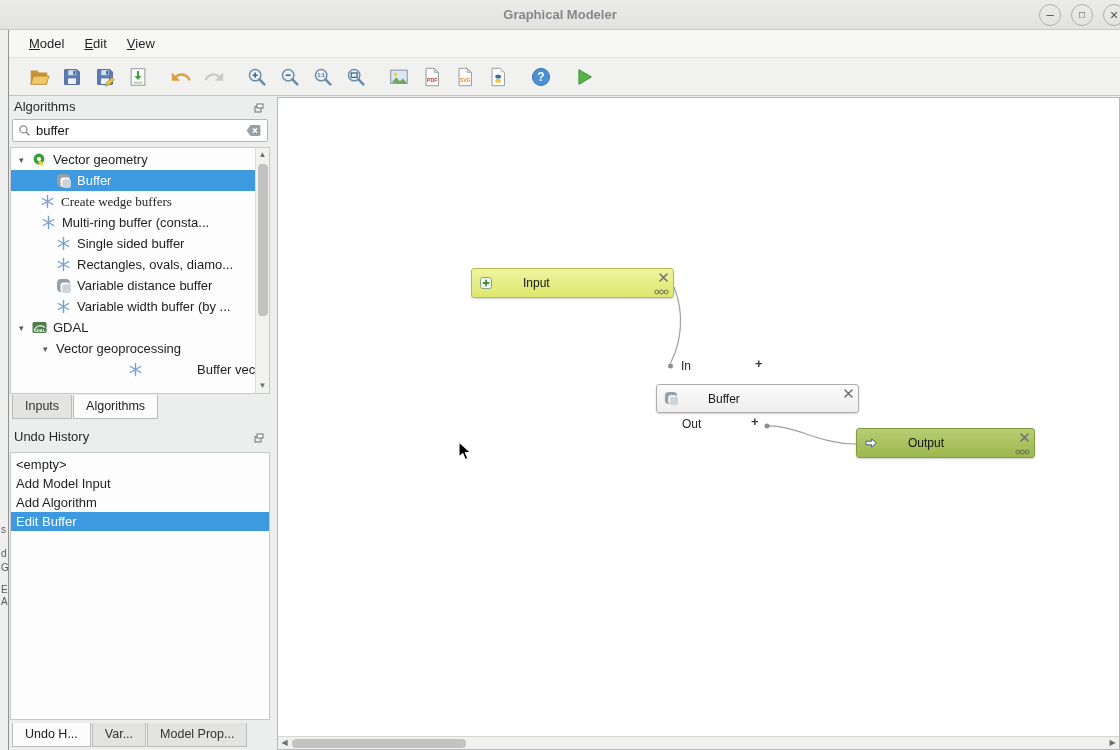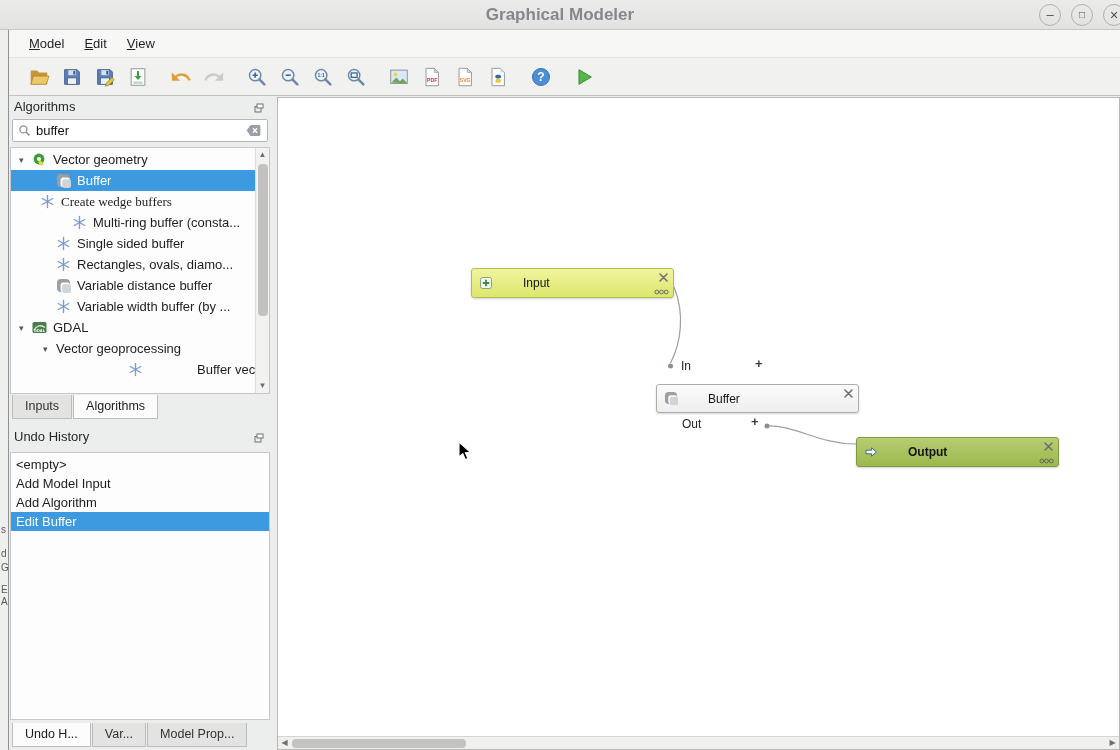--- a/index.html
+++ b/index.html
@@ -4,21 +4,21 @@
 <style>
   * { margin:0; padding:0; box-sizing:border-box; }
   html,body { width:1120px; height:750px; overflow:hidden; }
   body { font-family:"Liberation Sans","DejaVu Sans",sans-serif; background:#9c9c9c; }
   .screen { position:relative; width:1120px; height:750px; background:#eceded; overflow:hidden; }
 
   
   .titlebar { position:absolute; left:0; top:0; width:100%; height:30px;
     background:linear-gradient(#ebebea,#e2e2e1); border-bottom:1px solid #c7c7c6; overflow:hidden; }
   .title { position:absolute; left:0; right:0; top:0; height:30px; line-height:30px;
-    text-align:center; color:#85888b; font-weight:bold; font-size:17px; }
+    text-align:center; color:#85888b; font-weight:bold; font-size:13px; }
   .win-btn { position:absolute; top:4px; width:22px; height:22px; border:1px solid #b1b1b0;
     border-radius:50%; color:#4e4e4e; font-size:13px; line-height:20px; text-align:center; background:transparent; }
   .win-min { left:1039px; } .win-max { left:1071px; font-size:10px; } .win-close { left:1103px; font-size:14px; }
 
   
   .menubar { position:absolute; left:7px; top:30px; width:100%; height:28px; background:#f7f7f6;
     border-bottom:1px solid #e2e2e1; display:flex; align-items:center; padding-left:12px; }
   .menu-item { padding:4px 10px; font-size:13px; color:#1e2122; }
   .toolbar { position:absolute; left:0; top:58px; width:100%; height:38px; background:#f1f1f0;
     border-bottom:1px solid #c3c3c2; display:flex; align-items:center; padding-left:24px; }
@@ -79,22 +79,22 @@
   .wires { position:absolute; left:0; top:0; width:100%; height:100%; pointer-events:none; }
   .node { position:absolute; border-radius:3px; display:flex; align-items:center; padding:0 7px;
     box-shadow:0 1px 2px rgba(0,0,0,.18); }
   .node .nlbl { font-size:12px; color:#141414; margin-left:23px; }
   .node-del { position:absolute; right:5px; top:4px; line-height:0; }
   .node-dots { position:absolute; right:4px; bottom:2px; line-height:0; }
   .node-input  { left:193px; top:170px; width:203px; height:30px;
     background:linear-gradient(#eff49e,#dde76d); border:1px solid #b5bc52; }
   .node-algo   { left:378px; top:286px; width:203px; height:29px;
     background:linear-gradient(#fbfbfb,#eeeeed); border:1px solid #adadad; }
-  .node-output { left:578px; top:339px; width:203px; height:30px;
-    background:linear-gradient(#b7cd72,#9cb84e); border:1px solid #829b40;font-weight:bold; }
+  .node-output { left:578px; top:330px; width:179px; height:30px;
+    background:linear-gradient(#b7cd72,#9cb84e); border:1px solid #829b40; }
   .port-label { position:absolute; font-size:12px; color:#242424; }
   .port-in  { left:403px; top:261px; }
   .port-out { left:404px; top:319px; }
   .plus { position:absolute; font-size:13px; color:#3a3a3a; font-weight:bold; }
   .plus-in  { left:477px; top:258px; }
   .plus-out { left:473px; top:316px; }
 
   .hscroll { position:absolute; left:0; right:0; bottom:0; height:13px; background:#f0f0ef; border-top:1px solid #d5d5d4; }
   .hs-btn { position:absolute; top:0; width:13px; height:12px; color:#6f6f6f; font-size:8px;
     line-height:12px; text-align:center; }
@@ -300,21 +300,21 @@
               <svg width="15" height="15" viewBox="0 0 15 15">
                 <g stroke="#7b9cd0" stroke-width="1.4" stroke-linecap="round">
                   <line x1="7.5" y1="1.5" x2="7.5" y2="13.5"></line>
                   <line x1="2.3" y1="4.5" x2="12.7" y2="10.5"></line>
                   <line x1="2.3" y1="10.5" x2="12.7" y2="4.5"></line>
                 </g>
               </svg>
             </span>
             <span class="lbl">Create wedge buffers</span>
           </div>
-          <div class="tree-row" style="padding-left: 48px;">
+          <div class="tree-row" style="padding-left: 17px;">
             <span class="arrow"></span>
             <span class="ic">
               <svg width="15" height="15" viewBox="0 0 15 15">
                 <g stroke="#7b9cd0" stroke-width="1.4" stroke-linecap="round">
                   <line x1="7.5" y1="1.5" x2="7.5" y2="13.5"></line>
                   <line x1="2.3" y1="4.5" x2="12.7" y2="10.5"></line>
                   <line x1="2.3" y1="10.5" x2="12.7" y2="4.5"></line>
                 </g>
               </svg>
             </span>

